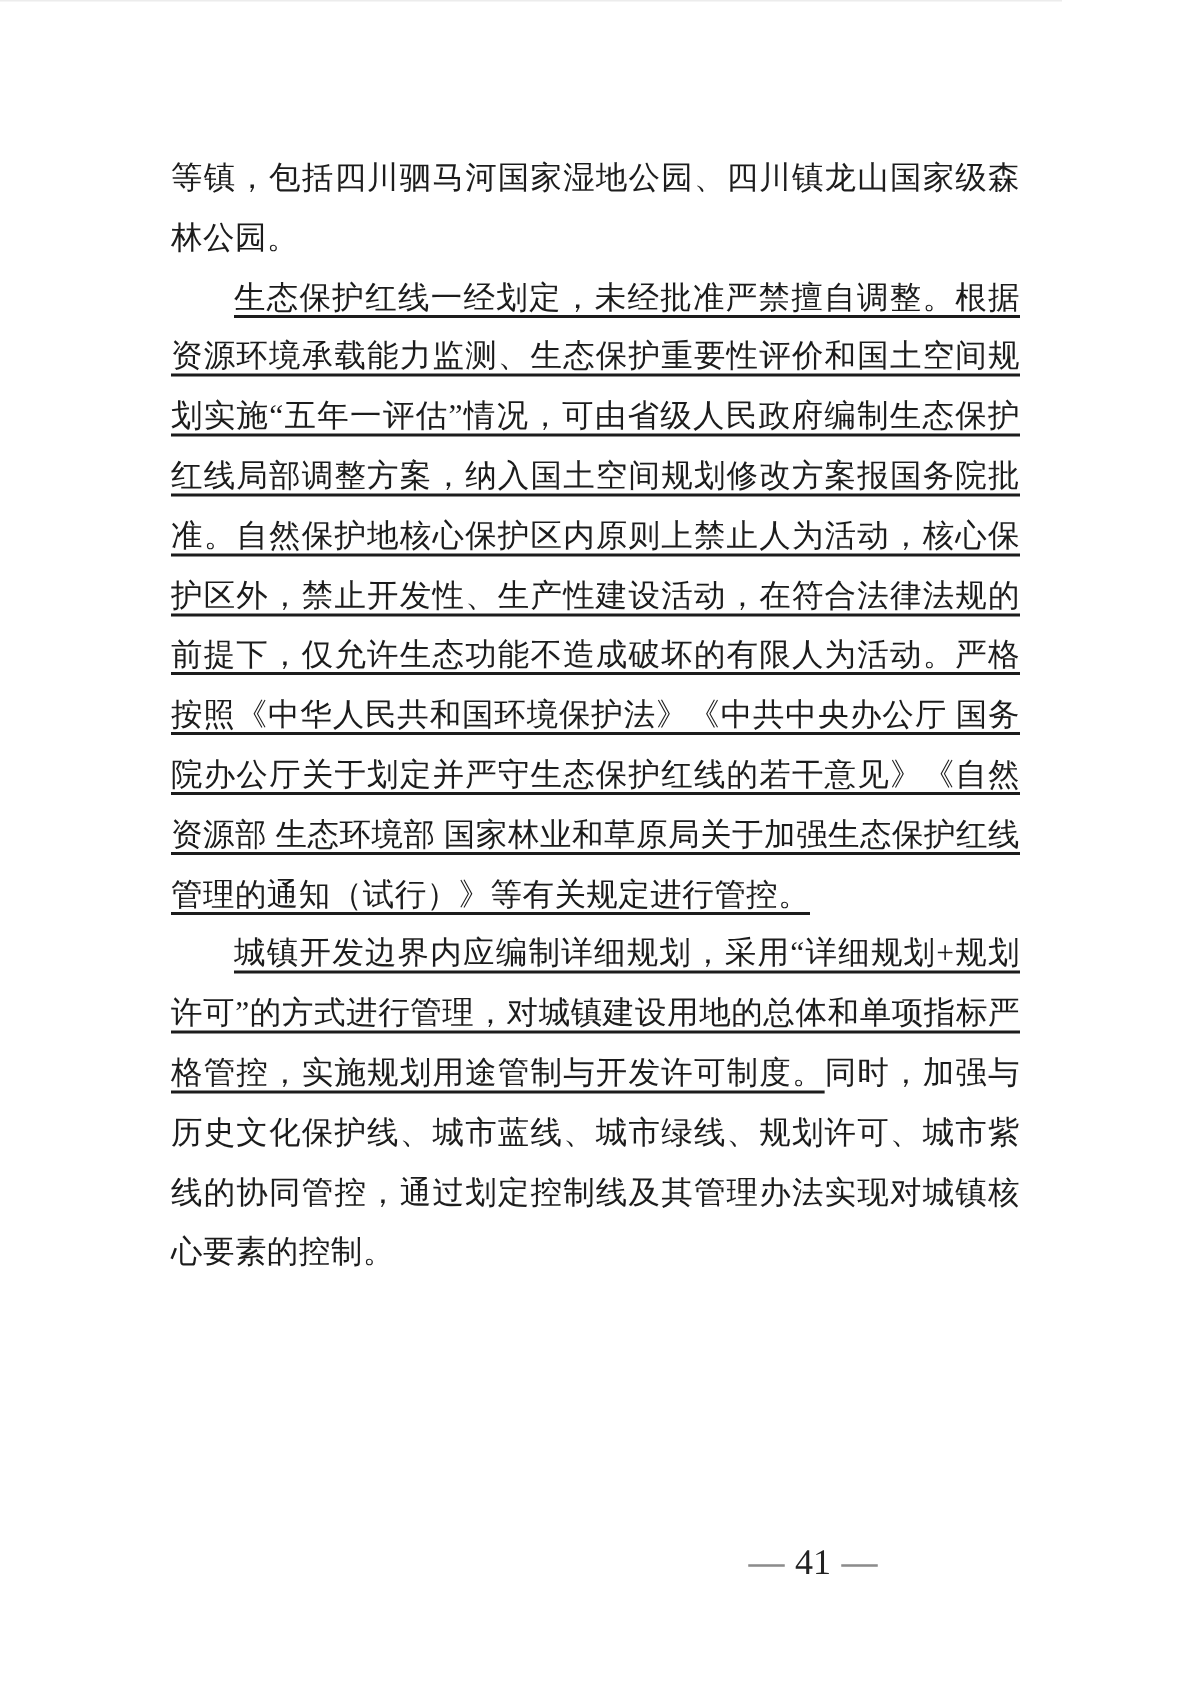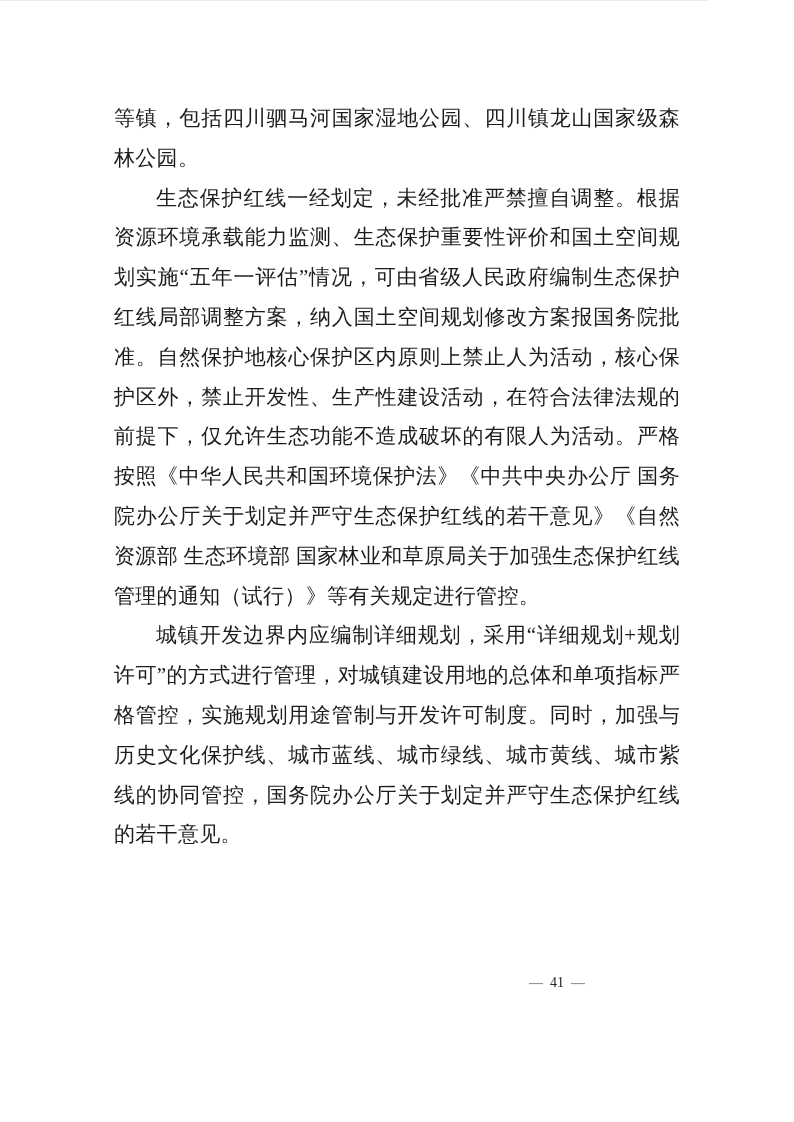--- a/index.html
+++ b/index.html
@@ -33,29 +33,30 @@
   }
   .para.no-indent {
     text-indent: 0;
   }
   .heading {
     font-family: "Liberation Sans", "DejaVu Sans", sans-serif;
     font-weight: bold;
     letter-spacing: 0.5px;
   }
   .u {
+    text-decoration: underline;
     text-underline-offset: 5px;
     text-decoration-thickness: 1.5px;
     text-decoration-color: #1c1c1c;
   }
   .footer {
     position: absolute;
-    top: 974px;
+    top: 1028px;
     right: 116px;
-    font-size: 14px;
+    font-size: 24px;
     color: #222222;
     white-space: nowrap;
   }
   .footer .dash {
     color: #8c8c8c;
     margin: 0 7px;
     font-weight: bold;
   }
 </style>
 </head>
@@ -64,21 +65,21 @@
 <div class="page">
 
   <div class="body-text">
 
     <p class="para no-indent"><span>等镇，包括四川驷马河国家湿地公园、四川镇龙山国家级森林公园。</span></p>
 
     <p class="para"><span class="u">生态保护红线一经划定，未经批准严禁擅自调整。根据资源环境承载能力监测、生态保护重要性评价和国土空间规划实施“五年一评估”情况，可由省级人民政府编制生态保护红线局部调整方案，纳入国土空间规划修改方案报国务院批准。自然保护地核心保护区内原则上禁止人为活动，核心保护区外，禁止开发性、生产性建设活动，在符合法律法规的前提下，仅允许生态功能不造成破坏的有限人为活动。严格按照《中华人民共和国环境保护法》《中共中央办公厅 国务院办公厅关于划定并严守生态保护红线的若干意见》《自然资源部 生态环境部 国家林业和草原局关于加强生态保护红线管理的通知（试行）》等有关规定进行管控。</span></p>
 
 
 
-    <p class="para"><span class="u">城镇开发边界内应编制详细规划，采用“详细规划+规划许可”的方式进行管理，对城镇建设用地的总体和单项指标严格管控，实施规划用途管制与开发许可制度。</span><span>同时，加强与历史文化保护线、城市蓝线、城市绿线、城市黄线、城市紫线的协同管控，国务院办公厅关于划定并严守生态保护红线的若干意见。</span></p>
+    <p class="para"><span class="u">城镇开发边界内应编制详细规划，采用“详细规划+规划许可”的方式进行管理，对城镇建设用地的总体和单项指标严格管控，实施规划用途管制与开发许可制度。</span><span>同时，加强与历史文化保护线、城市蓝线、城市绿线、规划许可、城市紫线的协同管控，通过划定控制线及其管理办法实现对城镇核心要素的控制。</span></p>
 
   </div>
 
   <div class="footer">
     <span class="dash">—</span><span>41</span><span class="dash">—</span>
   </div>
 
 </div>
 
 </body></html>

